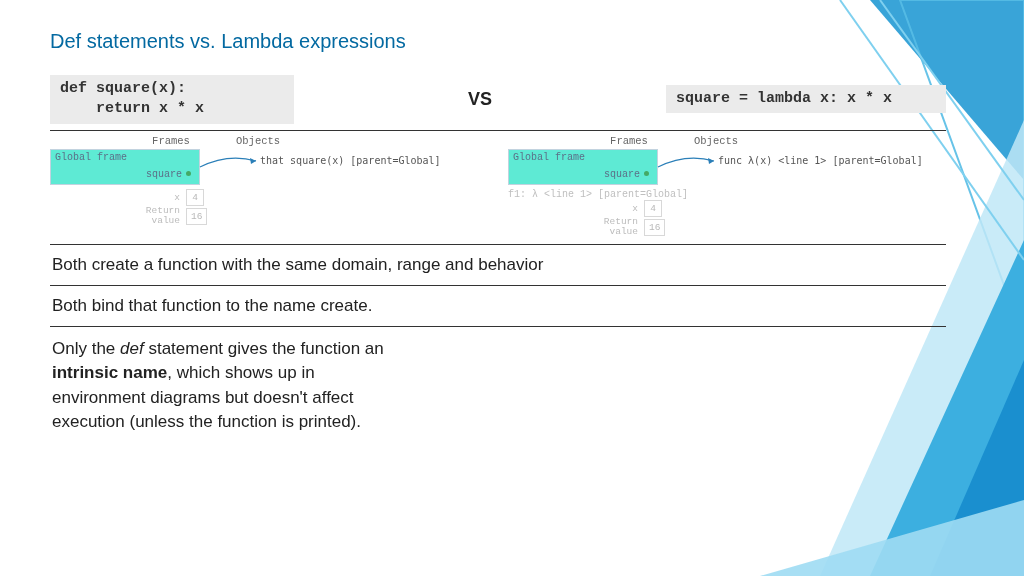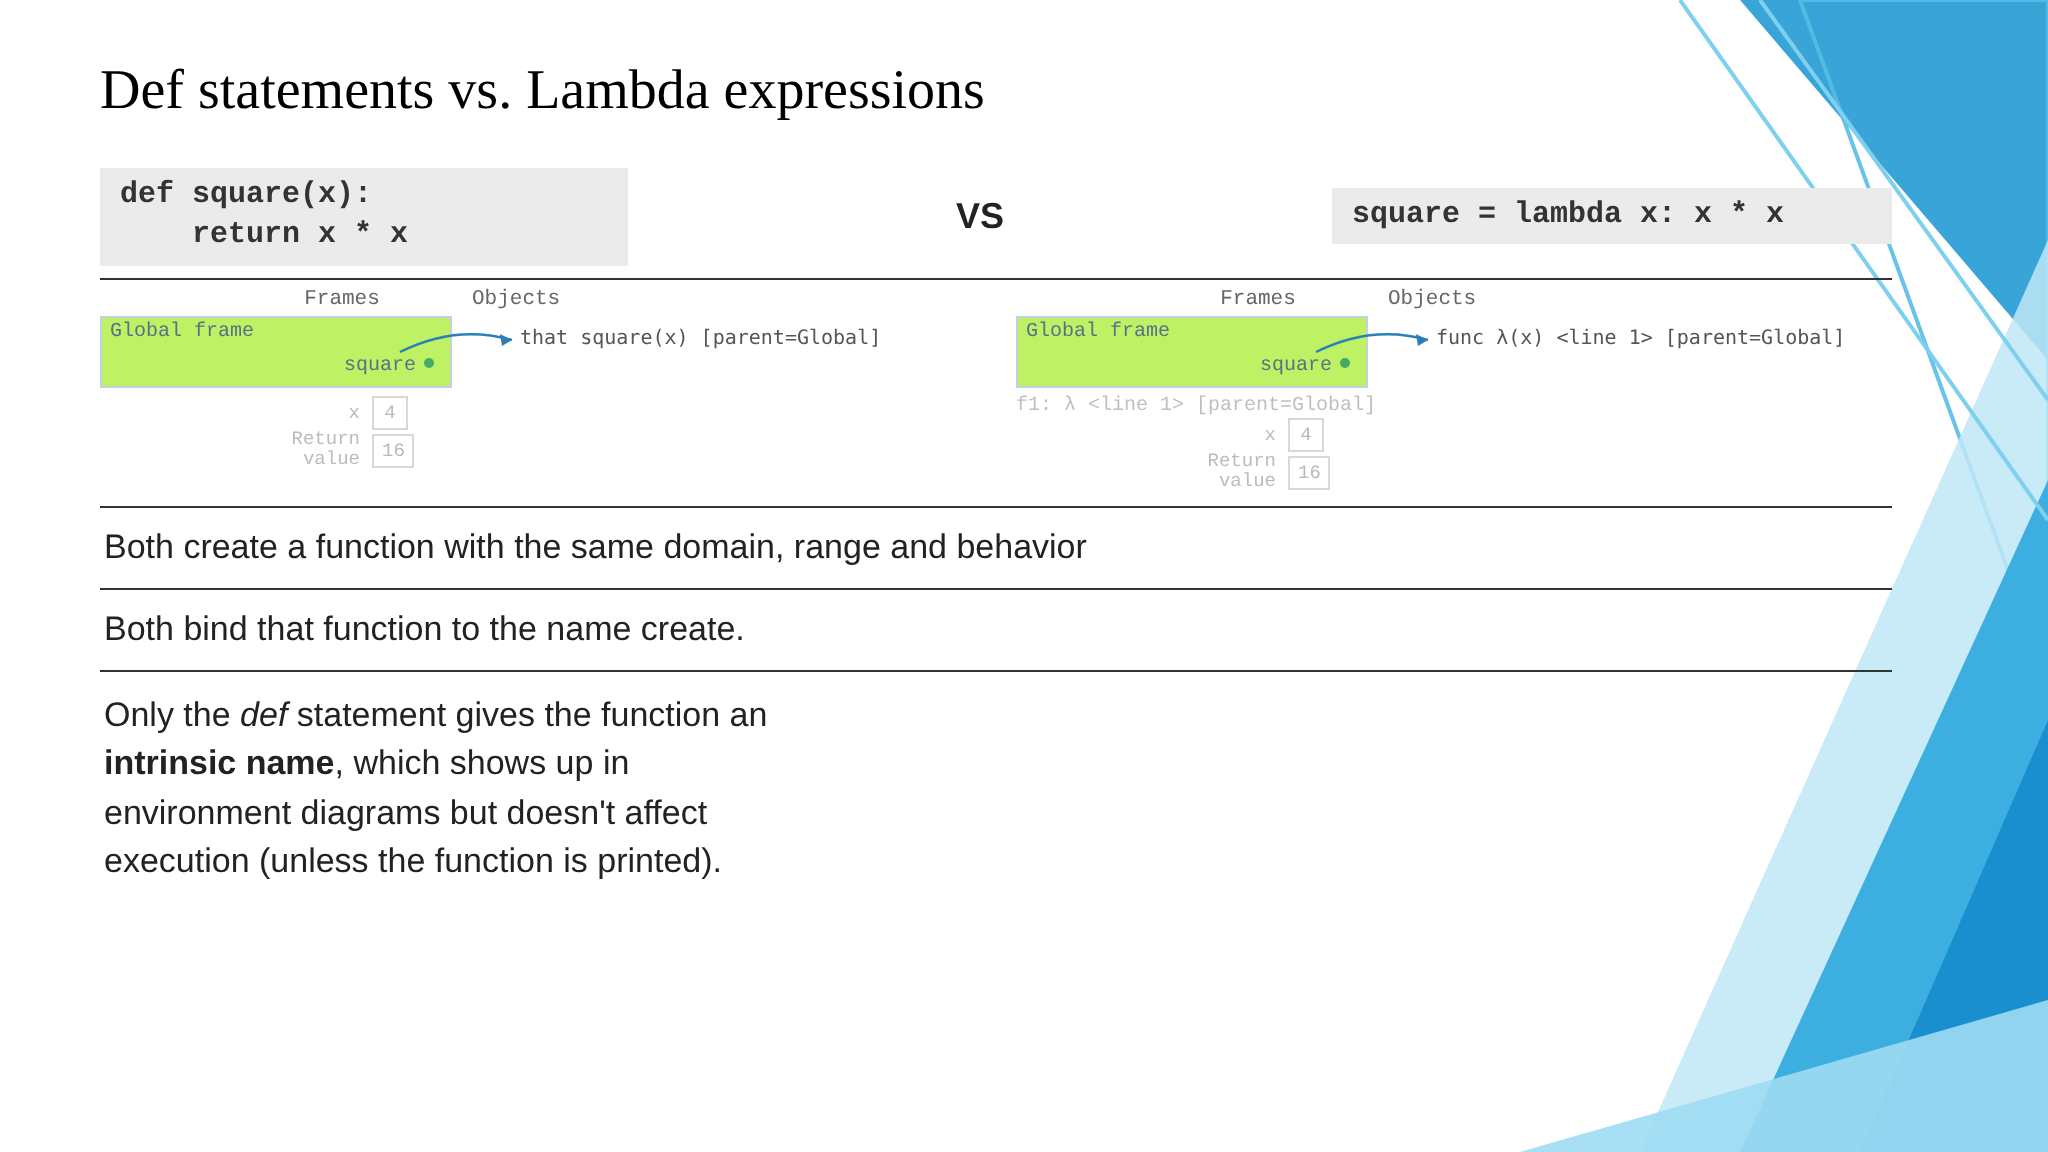--- a/index.html
+++ b/index.html
@@ -10,43 +10,42 @@
     position: relative;
     overflow: hidden;
   }
   .bg-shapes { position: absolute; inset: 0; z-index: 0; pointer-events: none; }
   .bg-shapes svg { width: 1024px; height: 576px; }
   .content {
     position: relative; z-index: 1;
     padding: 30px 78px 0 50px;
   }
   .title {
-    color: #000000;
-    font-size: 28px;
+    color: #0369a1;
+    font-size: 20px;
     font-weight: 400;
     margin-bottom: 22px;
-    font-family: Liberation Serif, serif;
   }
   .code-row {
     display: flex;
     align-items: center;
     justify-content: space-between;
     margin-bottom: 6px;
   }
   .code-box {
     background: #ebebeb;
     font-family: "Courier New", monospace;
     font-weight: bold;
     font-size: 15px;
     color: #333;
     padding: 4px 10px;
     white-space: pre;
     line-height: 1.35;
   }
-  .code-left { width: 264px; }
+  .code-left { width: 244px; }
   .code-right { width: 280px; }
   .vs {
     font-weight: 700;
     font-size: 18px;
     color: #222;
   }
   .diagrams {
     display: flex; gap: 20px;
     border-top: 1.5px solid #333;
     border-bottom: 1.5px solid #333;
@@ -56,23 +55,23 @@
   .diagram {
     flex: 1;
     position: relative;
     font-family: Consolas, "Courier New", monospace;
     font-size: 10px;
     color: #6a6a6a;
   }
   .dia-headers { display: flex; gap: 40px; margin-left: 96px; font-size: 10.5px; color: #666; }
   .dia-headers span:first-child { width: 50px; text-align: center; }
   .global-frame {
-    background: #bef264;
+    background: #5eead4;
     border: 1px solid #c2d3df;
-    width: 176px;
+    width: 150px;
     margin: 2px 0 4px 0;
     padding: 2px 4px 4px 4px;
     color: #5b7088;
     font-size: 10.5px;
   }
   .global-frame .gf-title { font-size: 10px; margin-bottom: 6px; }
   .gf-row { text-align: right; font-size: 10px; padding-right: 4px; }
   .gf-row .dot {
     display: inline-block; width: 5px; height: 5px;
     background: #4a6; border-radius: 50%;

